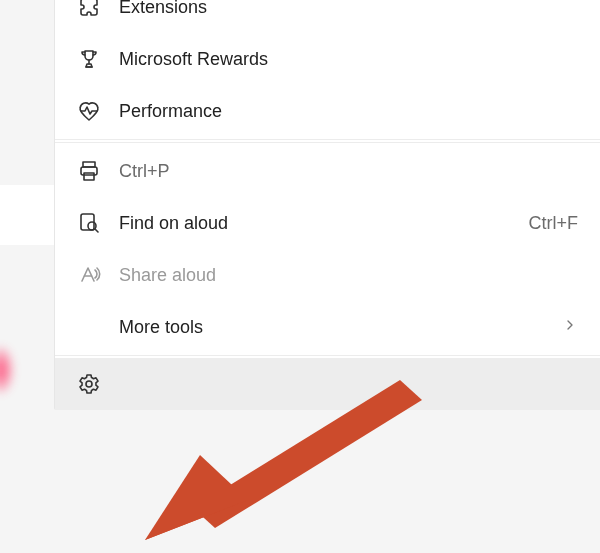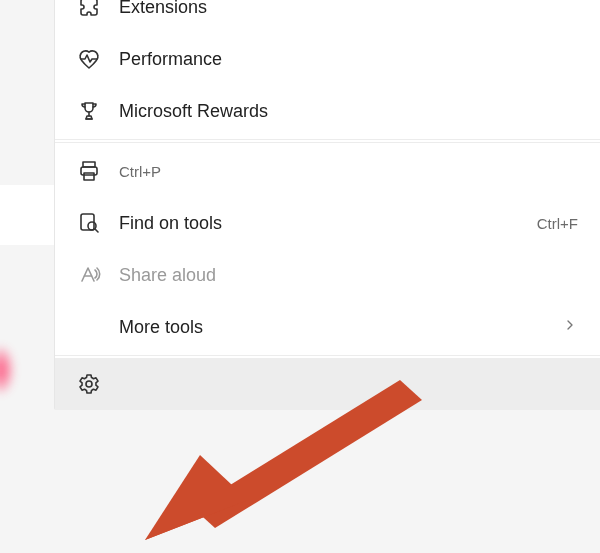--- a/index.html
+++ b/index.html
@@ -44,21 +44,21 @@
       flex-shrink: 0;
       color: #333;
       stroke: #333;
     }
     .menu-item .label {
       flex: 1;
       font-size: 18px;
       color: #222;
     }
     .menu-item .shortcut {
-      font-size: 15px;
+      font-size: 18px;
       color: #6b6b6b;
     }
     .menu-item.disabled .icon,
     .menu-item.disabled .label,
     .menu-item.disabled .shortcut {
       color: #9a9a9a;
       stroke: #bdbdbd;
     }
     .sep {
       height: 1px;
@@ -112,41 +112,41 @@
       <svg width="24" height="24" viewBox="0 0 24 24" fill="none" stroke="currentColor" stroke-width="1.6" stroke-linecap="round" stroke-linejoin="round">
           <path d="M14 3a2 2 0 0 0-4 0v1H6a2 2 0 0 0-2 2v4h1a2 2 0 0 1 0 4H4v4a2 2 0 0 0 2 2h4v-1a2 2 0 0 1 4 0v1h4a2 2 0 0 0 2-2v-4h-1a2 2 0 0 1 0-4h1V6a2 2 0 0 0-2-2h-4V3z"></path>
         </svg>
     </span>
     <span class="label">Extensions</span>
   </div>
 
   <div class="menu-item">
     <span class="icon">
       <svg width="24" height="24" viewBox="0 0 24 24" fill="none" stroke="currentColor" stroke-width="1.6" stroke-linecap="round" stroke-linejoin="round">
-          <path d="M20.8 8.6A5.5 5.5 0 0 0 12 5.1 5.5 5.5 0 0 0 3.2 8.6C2 12 6 16 12 21c6-5 10-9 8.8-12.4z"></path>
-          <path d="M4 12h4l2-4 3 7 2-3h5"></path>
-        </svg>
-    </span>
-    <span class="label">Performance</span>
-  </div>
-
-  <div class="menu-item">
-    <span class="icon">
-      <svg width="24" height="24" viewBox="0 0 24 24" fill="none" stroke="currentColor" stroke-width="1.6" stroke-linecap="round" stroke-linejoin="round">
           <path d="M8 4h8v5a4 4 0 0 1-8 0V4z"></path>
           <path d="M8 5H5a3 3 0 0 0 3 3"></path>
           <path d="M16 5h3a3 3 0 0 1-3 3"></path>
           <path d="M12 13v4"></path>
           <path d="M9 20h6"></path>
           <path d="M10 17h4l1 3H9l1-3z"></path>
         </svg>
     </span>
     <span class="label">Microsoft Rewards</span>
   </div>
 
+  <div class="menu-item">
+    <span class="icon">
+      <svg width="24" height="24" viewBox="0 0 24 24" fill="none" stroke="currentColor" stroke-width="1.6" stroke-linecap="round" stroke-linejoin="round">
+          <path d="M20.8 8.6A5.5 5.5 0 0 0 12 5.1 5.5 5.5 0 0 0 3.2 8.6C2 12 6 16 12 21c6-5 10-9 8.8-12.4z"></path>
+          <path d="M4 12h4l2-4 3 7 2-3h5"></path>
+        </svg>
+    </span>
+    <span class="label">Performance</span>
+  </div>
+
   <div class="sep"></div>
 
 
   <div class="sep"></div>
 
   <div class="menu-item">
     <span class="icon">
       <svg width="24" height="24" viewBox="0 0 24 24" fill="none" stroke="currentColor" stroke-width="1.6" stroke-linecap="round" stroke-linejoin="round">
           <rect x="6" y="3" width="12" height="5"></rect>
           <rect x="4" y="8" width="16" height="8" rx="2"></rect>
@@ -159,21 +159,21 @@
 
 
   <div class="menu-item">
     <span class="icon">
       <svg width="24" height="24" viewBox="0 0 24 24" fill="none" stroke="currentColor" stroke-width="1.6" stroke-linecap="round" stroke-linejoin="round">
           <rect x="4" y="3" width="13" height="16" rx="2"></rect>
           <circle cx="15" cy="15" r="4"></circle>
           <path d="M18 18l3 3"></path>
         </svg>
     </span>
-    <span class="label">Find on tools</span>
+    <span class="label">Find on aloud</span>
     <span class="shortcut">Ctrl+F</span>
   </div>
 
   <div class="menu-item disabled">
     <span class="icon">
       <svg width="24" height="24" viewBox="0 0 24 24" fill="none" stroke="currentColor" stroke-width="1.6" stroke-linecap="round" stroke-linejoin="round">
           <path d="M5 18l6-13 6 13"></path>
           <path d="M7.5 13h7"></path>
           <path d="M18 7a5 5 0 0 1 0 8"></path>
           <path d="M20 5a8 8 0 0 1 0 12"></path>

